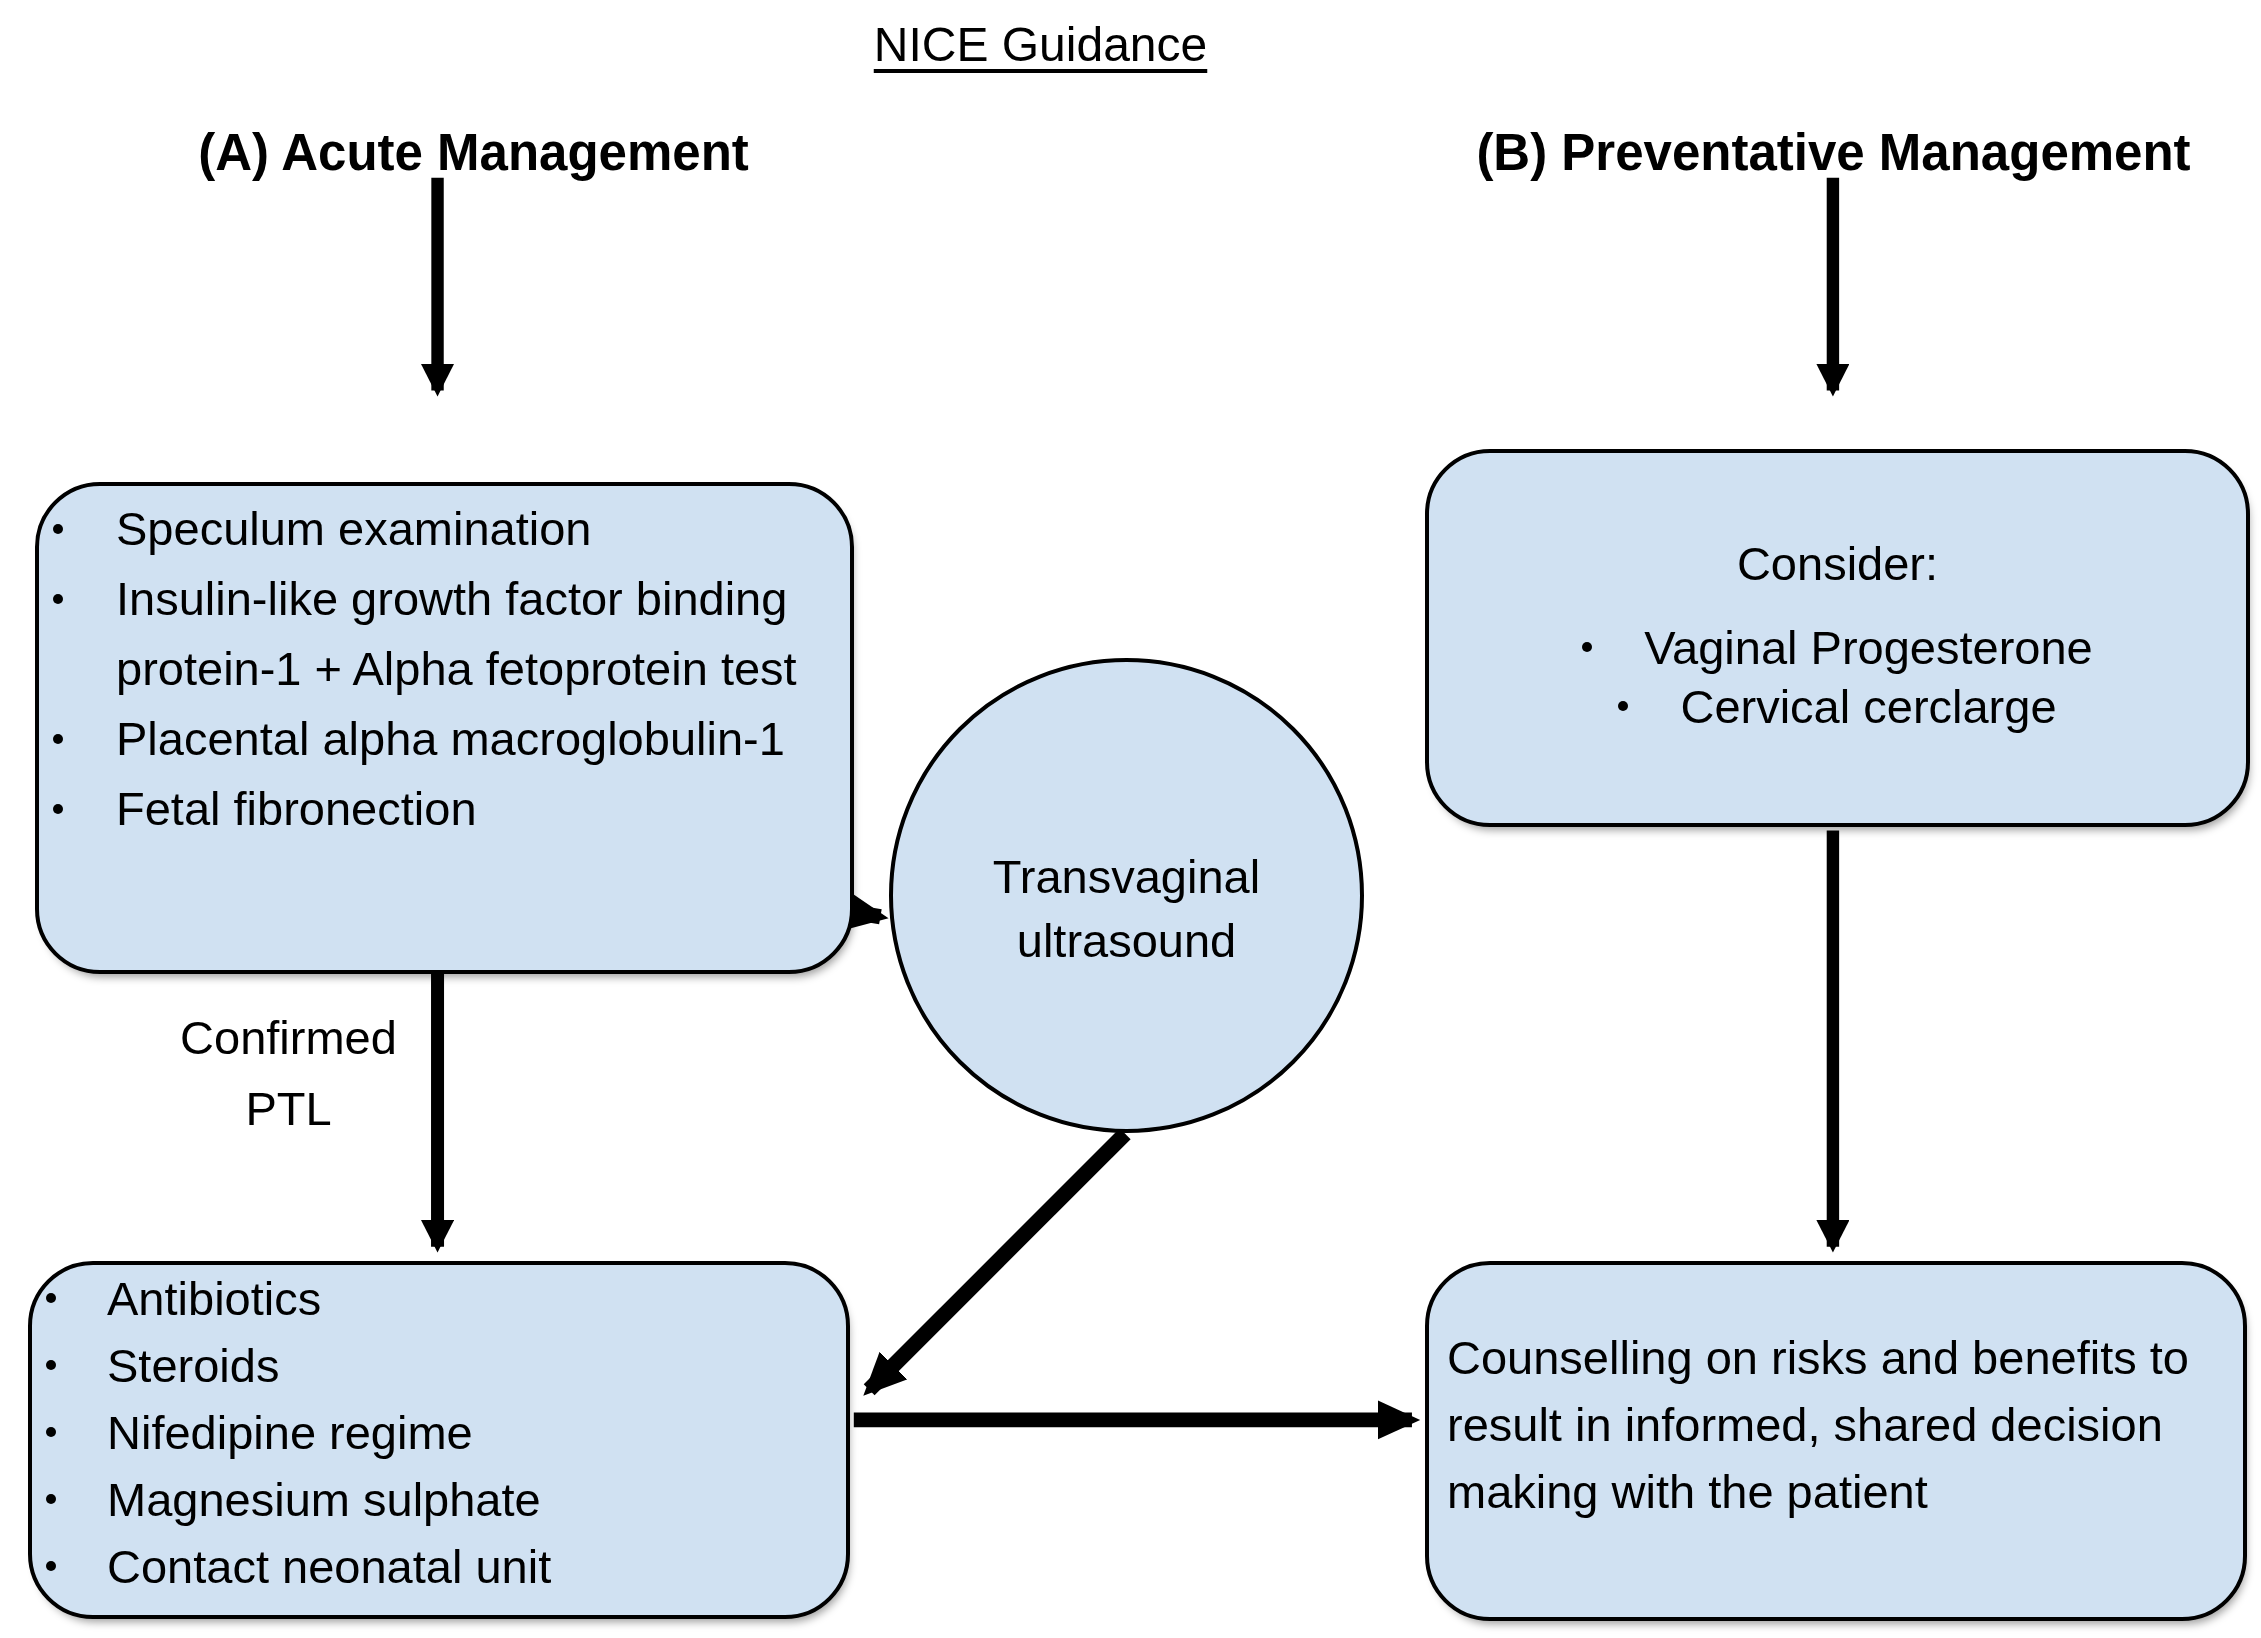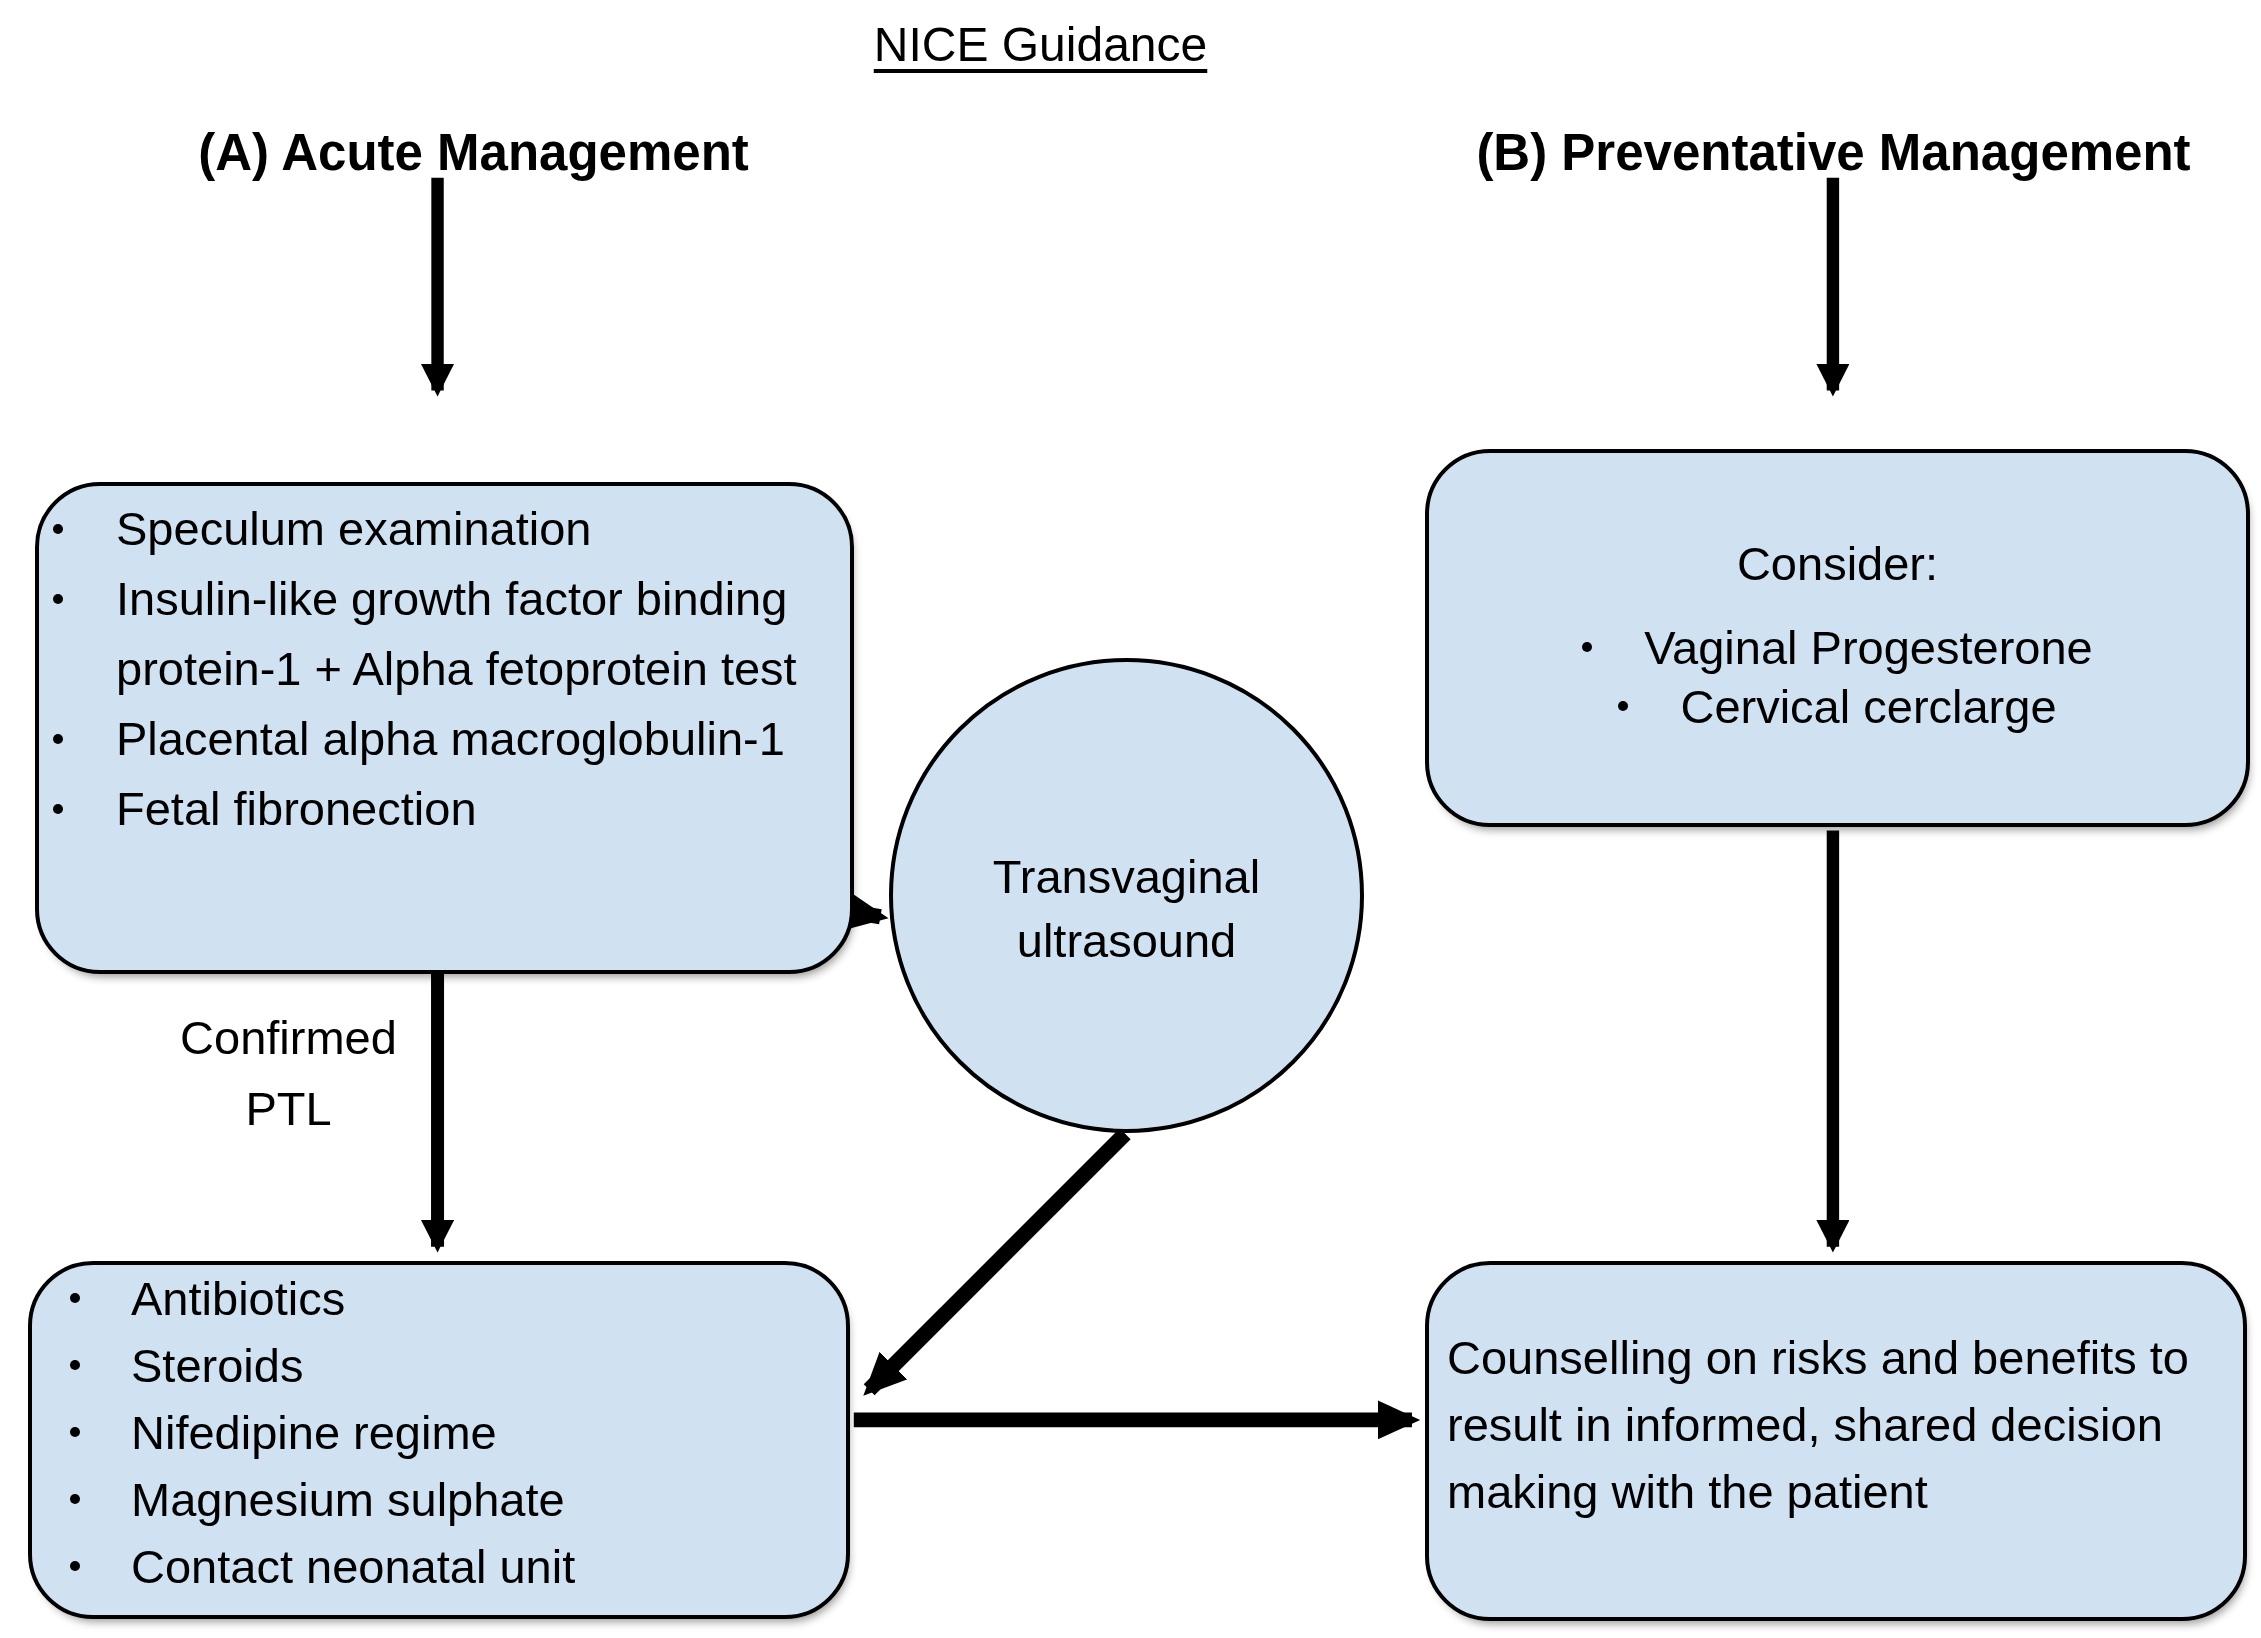--- a/index.html
+++ b/index.html
@@ -86,21 +86,21 @@
     width: 10px;
     height: 10px;
     border-radius: 50%;
     background: #000000;
   }
   
   #box-assessment ul.bullets { padding: 7.7px 22.5px 0 14px; }
   #box-assessment .dot { margin: 30px 53px 0 0; }
 
   
-  #box-treatment ul.bullets { padding: 0 16px 0 14px; margin-left: 24px; }
+  #box-treatment ul.bullets { padding: 0 16px 0 14px; }
   #box-treatment .bullets li { line-height: 67px; }
   #box-treatment .dot { margin: 28px 51px 0 0; }
 
   
   #box-consider .consider-heading {
     padding-top: 34px;
     text-align: center;
     line-height: 65px;
     margin-top: 44px;
   }

